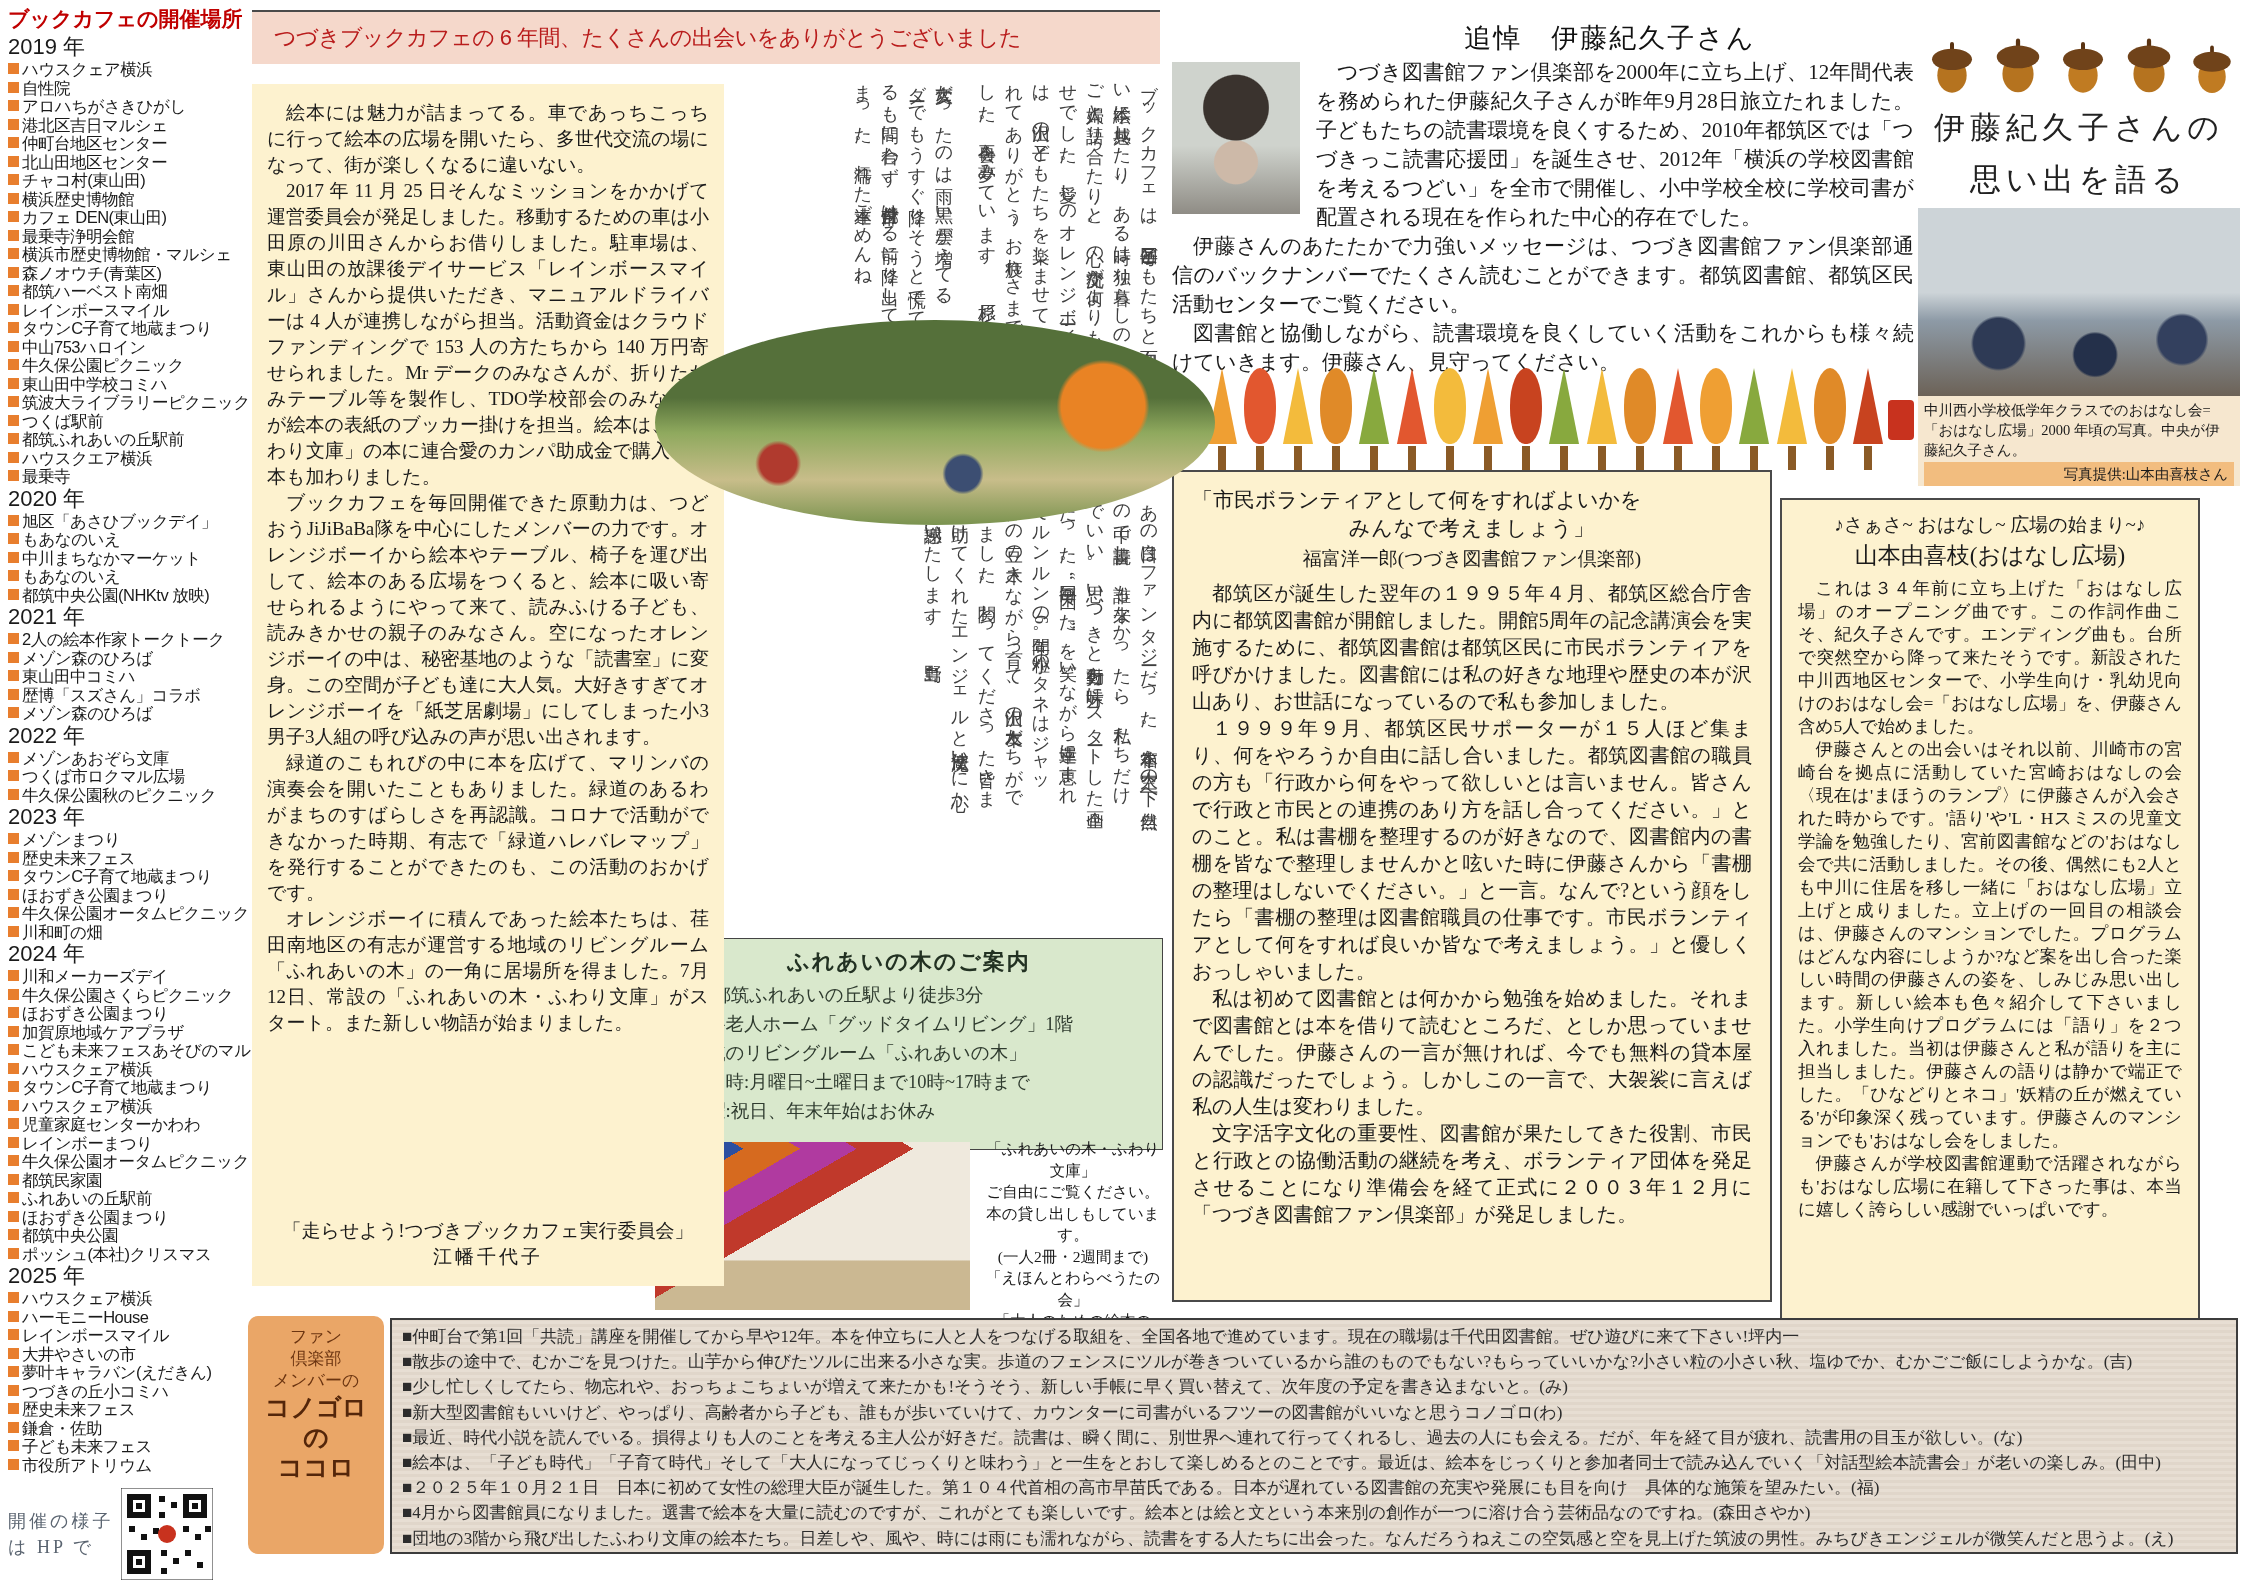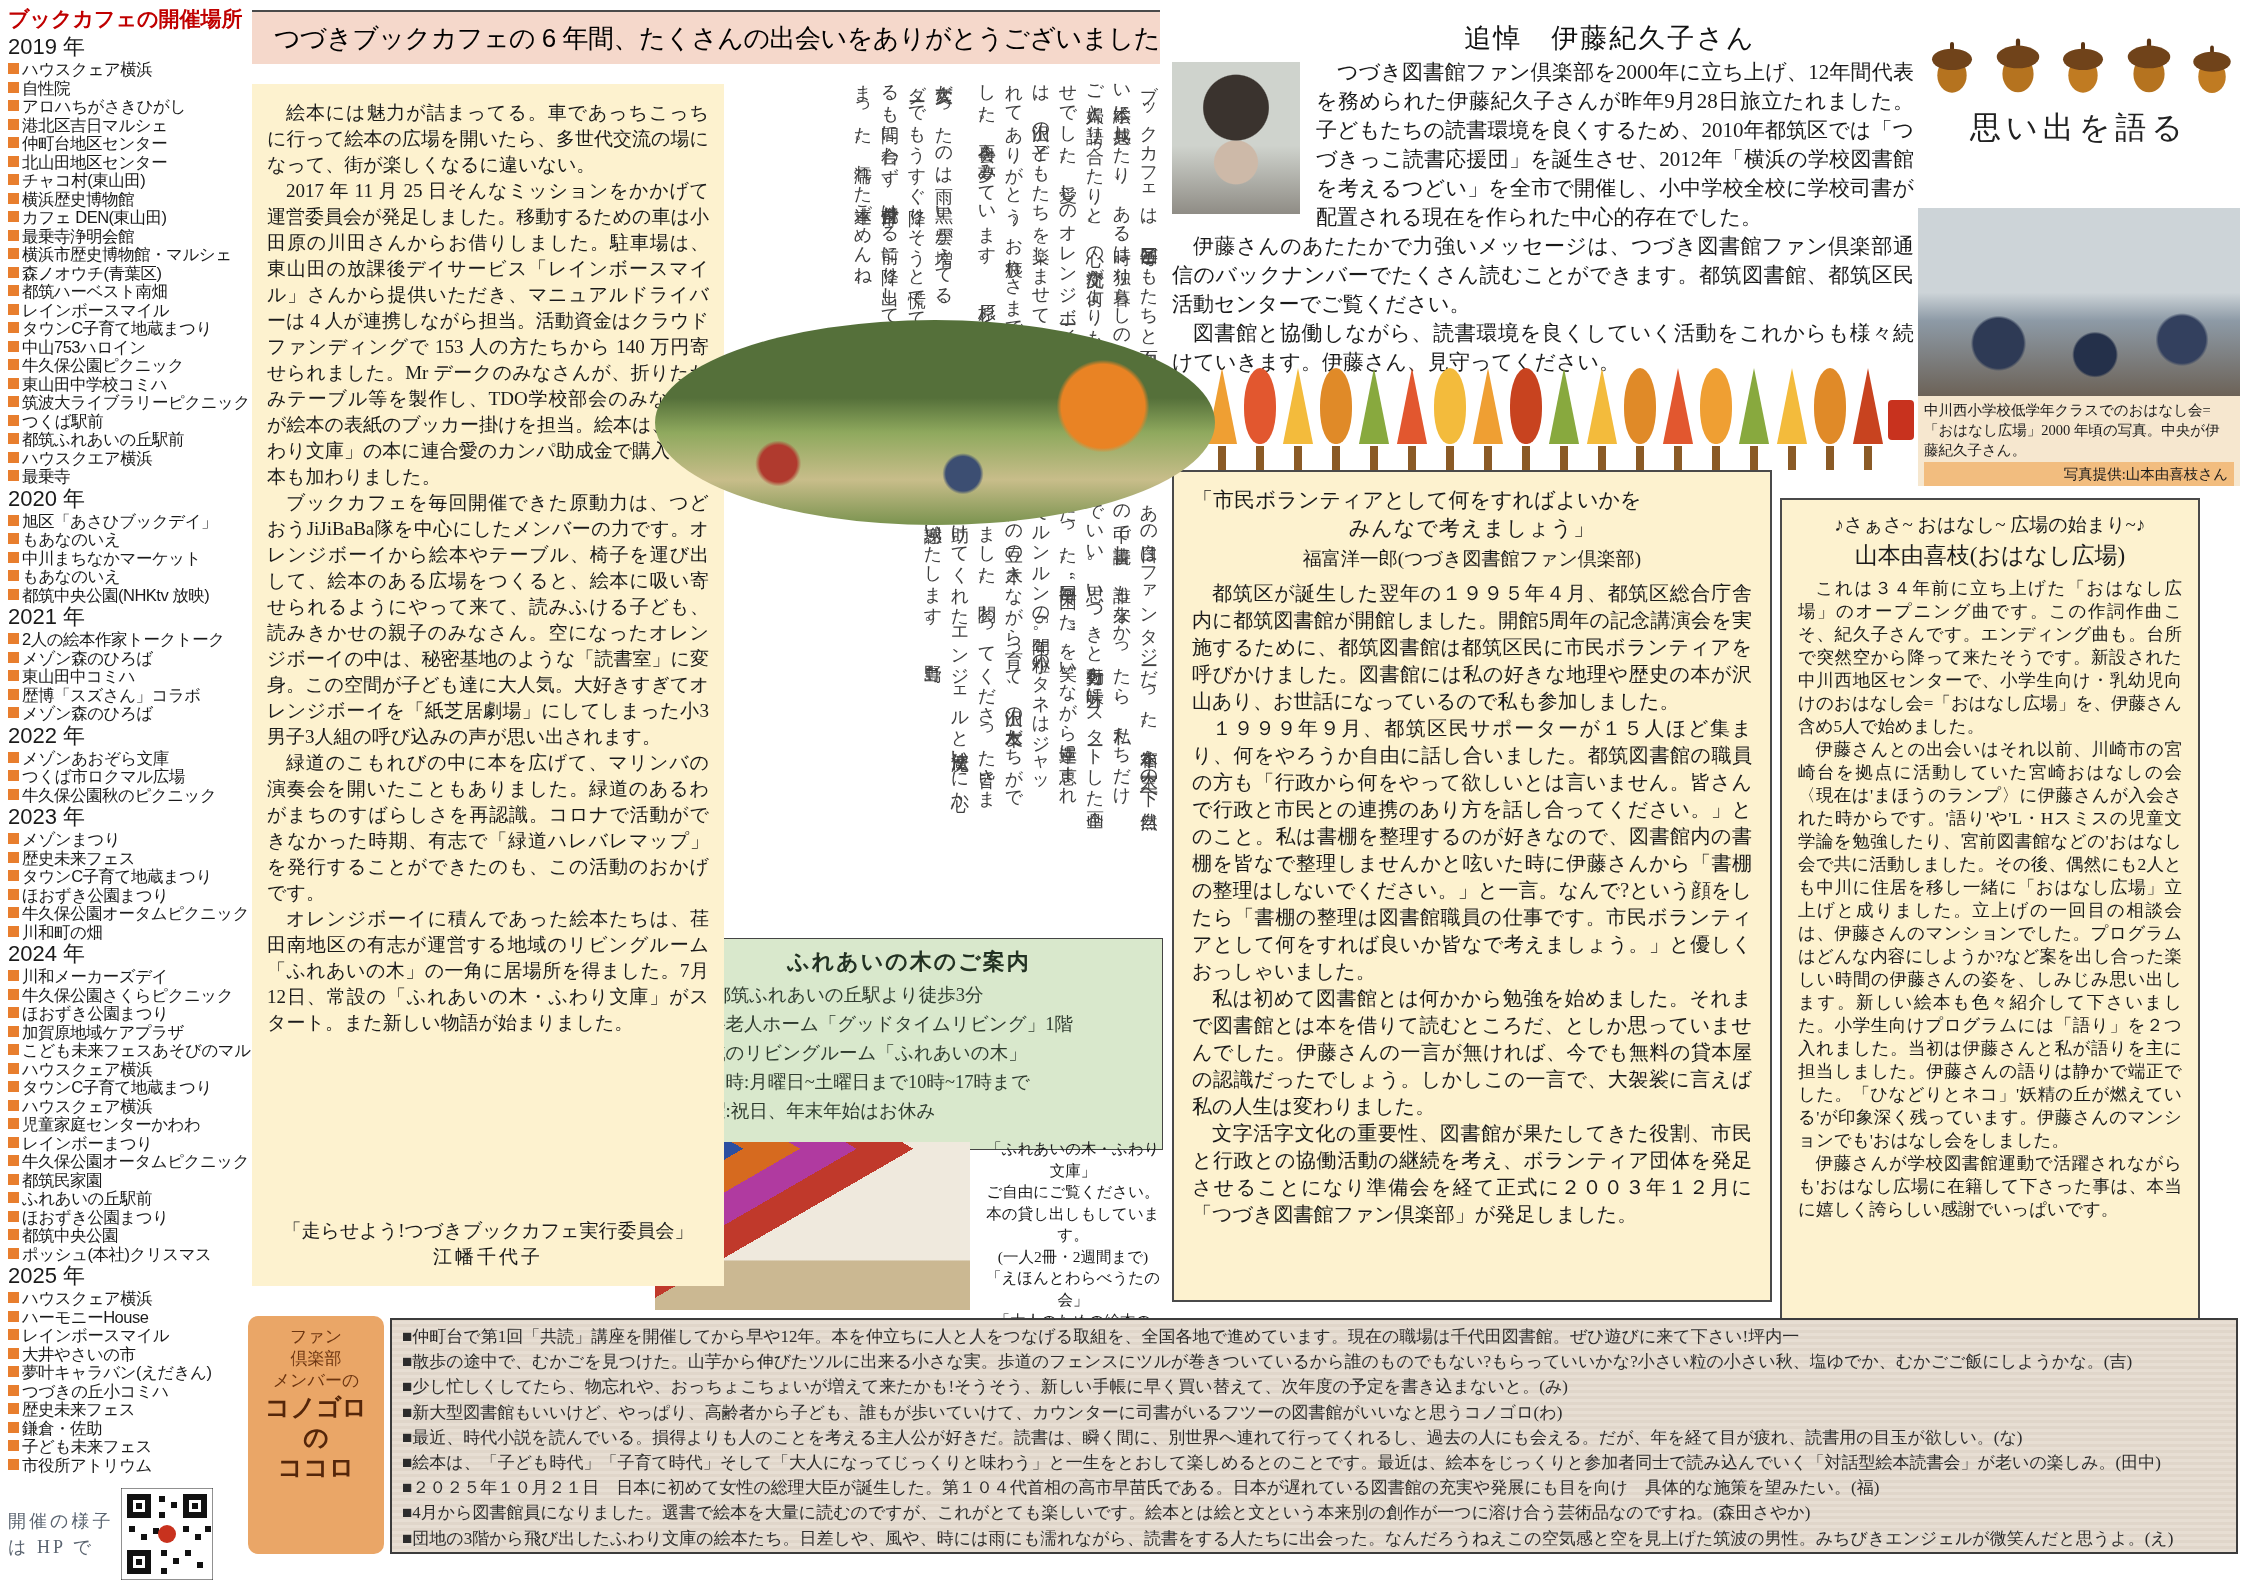--- a/index.html
+++ b/index.html
@@ -12,21 +12,21 @@
   #sb-list{list-style:none;margin:2px 0 0 0;padding:0;}
   .sb-entry{display:flex;align-items:flex-start;font-family:"Liberation Sans","DejaVu Sans",sans-serif;font-size:16.5px;line-height:18.5px;letter-spacing:-0.5px;white-space:nowrap;}
   .sb-entry .sq{flex:0 0 auto;width:11px;height:11px;background:#e87e2e;margin:3px 3px 0 0;}
   .sb-entry.year{font-size:22px;line-height:26px;font-weight:500;letter-spacing:0;}
   #sb-foot{display:flex;align-items:center;gap:8px;margin-top:14px;}
   #hp-note{color:#5a6470;font-size:18px;line-height:26px;letter-spacing:3px;}
   #qr{flex:0 0 auto;}
 
   
   #banner{position:absolute;left:252px;top:10px;width:908px;height:54px;background:#f5d8cb;border-top:2px solid #4a4a4a;
-    font-family:"Liberation Sans","DejaVu Sans",sans-serif;font-size:26px;letter-spacing:-0.5px;display:flex;align-items:center;padding-left:22px;box-sizing:border-box;color:#000000;}
+    font-family:"Liberation Sans","DejaVu Sans",sans-serif;font-size:22px;letter-spacing:-0.5px;display:flex;align-items:center;padding-left:22px;box-sizing:border-box;color:#b91c1c;}
 
   
   #article{position:absolute;left:252px;top:84px;width:472px;height:1202px;background:#fdf2cf;box-sizing:border-box;padding:16px 15px;z-index:1;overflow:hidden;}
   #article p{margin:0;text-indent:1em;font-size:19px;line-height:26px;text-align:justify;}
 
   
   .vtext{writing-mode:vertical-rl;-webkit-writing-mode:vertical-rl;color:#3f3f3f;font-size:18px;line-height:27px;}
   .vtext p{margin:0;}
   .vtext p + p{margin-right:16px;}
   #vtext1{position:absolute;left:732px;top:72px;width:430px;height:276px;}
@@ -695,20 +695,21 @@
         <ellipse cx="20" cy="31" rx="11" ry="13" fill="#b5731f"></ellipse>
         <ellipse cx="20" cy="19" rx="15" ry="8" fill="#70431a"></ellipse>
       </svg>
     <svg width="50" height="60" viewBox="0 0 40 48">
         <rect x="18.5" y="6" width="3" height="9" rx="1.5" fill="#5a3312"></rect>
         <ellipse cx="20" cy="31" rx="11" ry="13" fill="#c07b22"></ellipse>
         <ellipse cx="20" cy="19" rx="15" ry="8" fill="#70431a"></ellipse>
       </svg>
   </div>
   <div id="memories-title">
+    <div>伊藤紀久子さんの</div>
     <div>思い出を語る</div>
   </div>
   <div id="photo-class" class="photo"></div>
   <div id="caption-box">
     <span>中川西小学校低学年クラスでのおはなし会=「おはなし広場」2000 年頃の写真。中央が伊藤紀久子さん。</span>
     <span id="caption-credit">写真提供:山本由喜枝さん</span>
   </div>
 
   <section id="fureai">
     <div class="f-title">ふれあいの木のご案内</div>

